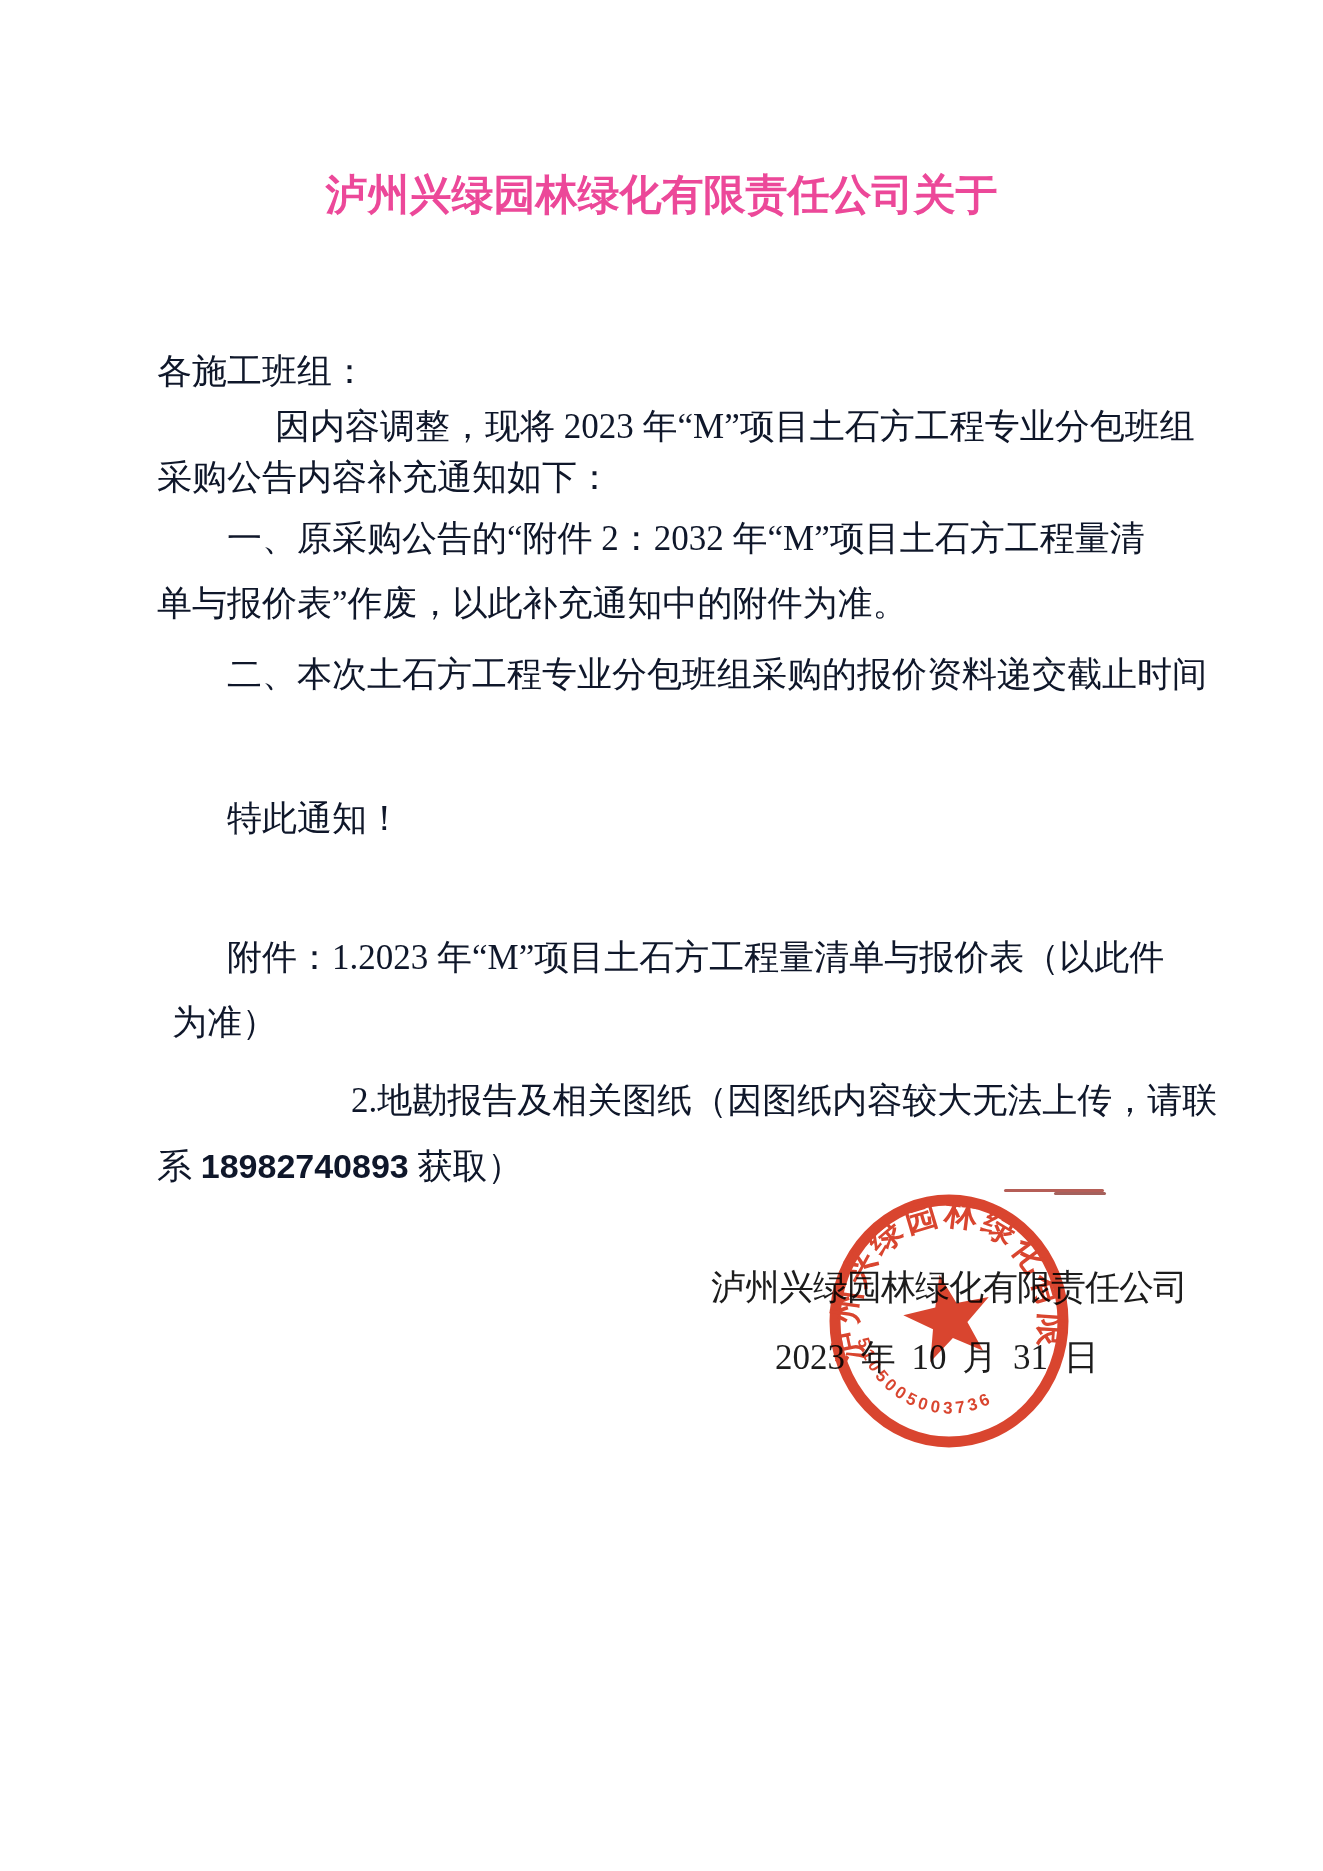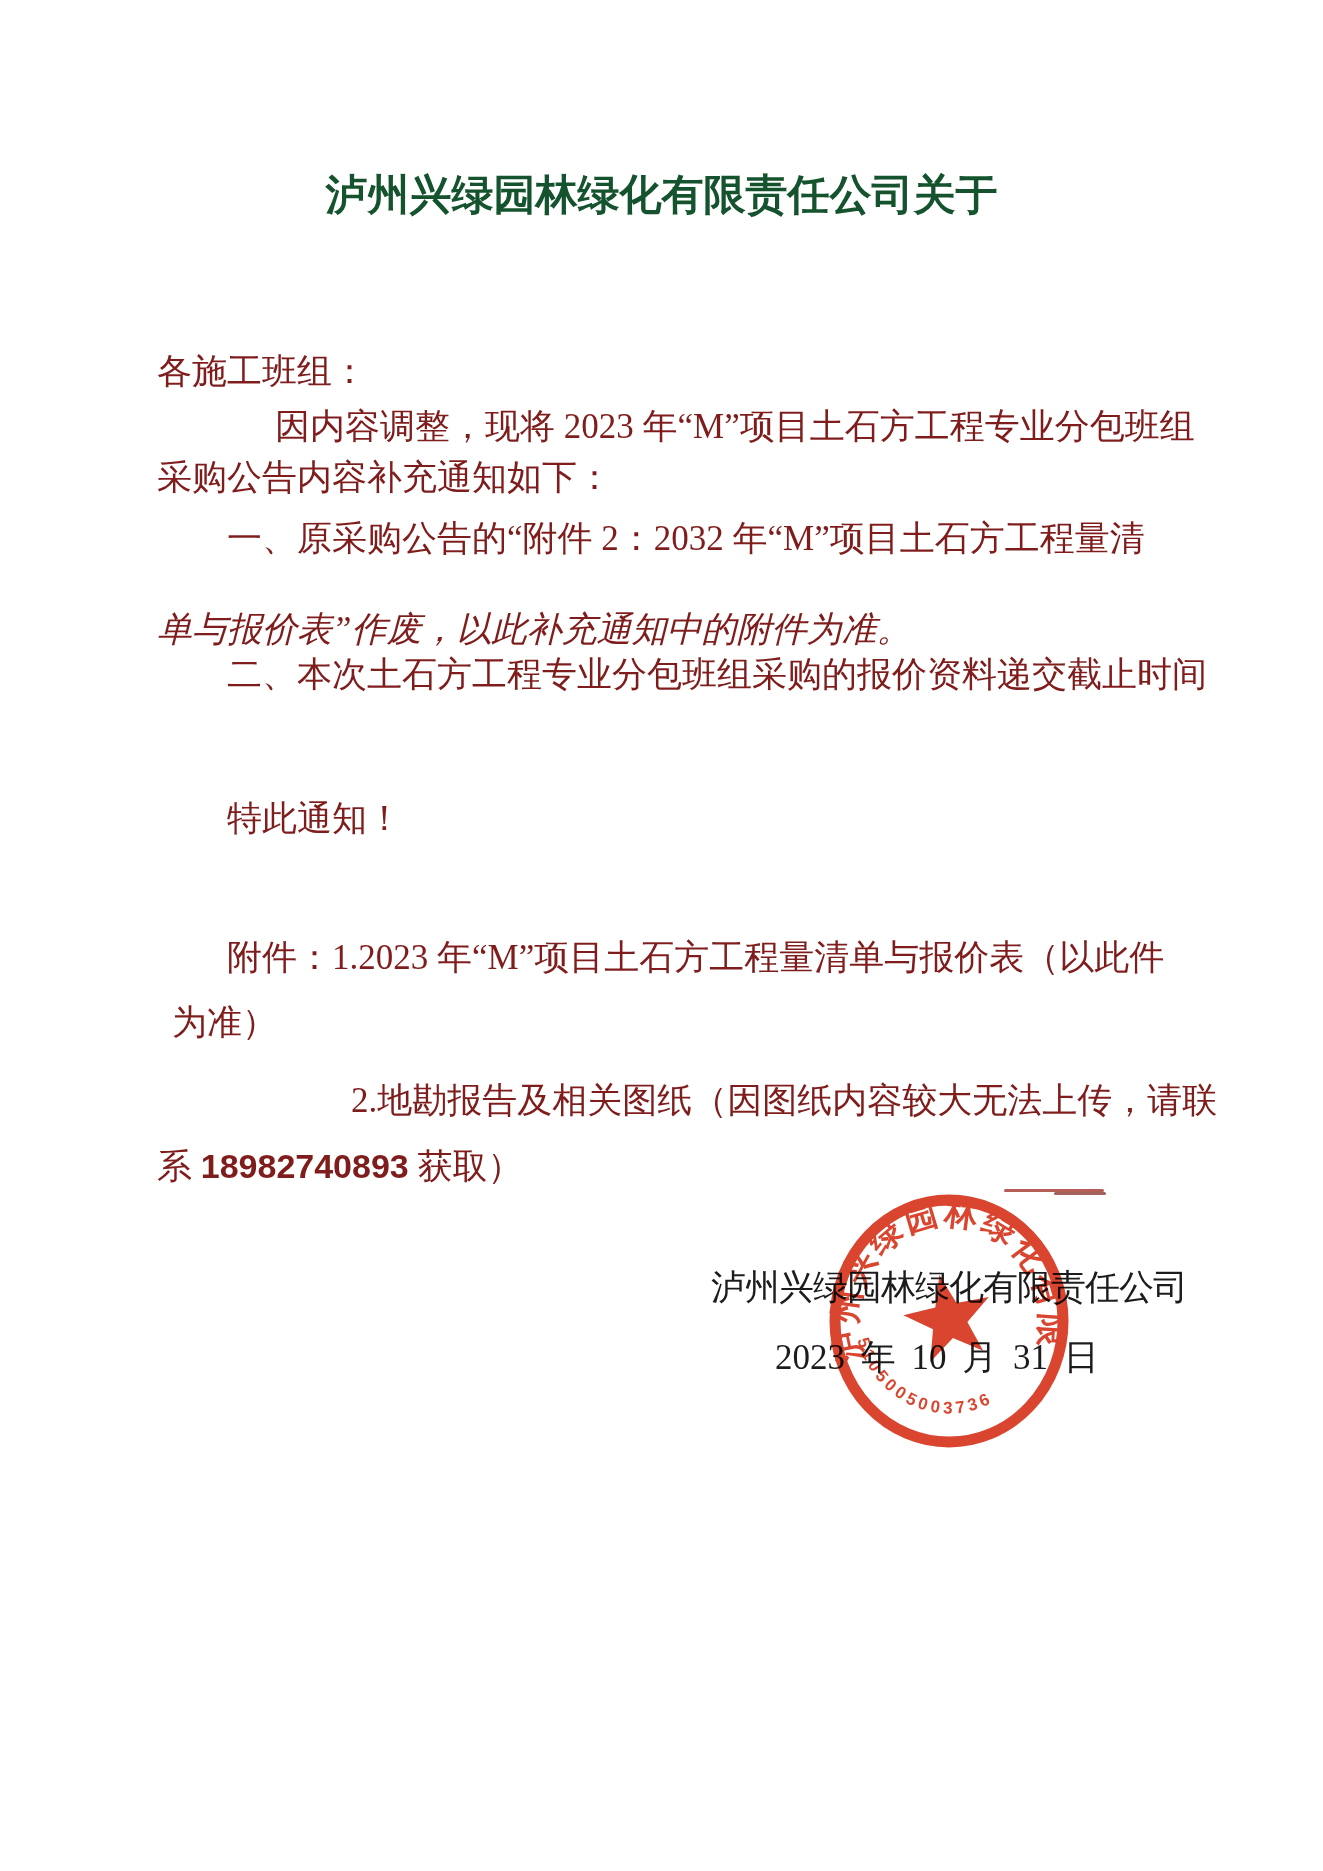--- a/index.html
+++ b/index.html
@@ -10,28 +10,28 @@
     overflow:hidden;
     font-family:"Liberation Serif","DejaVu Serif",serif;
     color:#1c1c1c;
   }
   .title-line{
     position:absolute;left:0;width:1323px;
     text-align:center;
     font-family:"Liberation Sans","DejaVu Sans",sans-serif;
     font-weight:bold;
     font-size:42px;line-height:50px;
-    color:#14532d;
+    color:#ec4899;
     white-space:nowrap;
   }
   .body-line{
     position:absolute;
     font-size:35px;line-height:40px;
     white-space:nowrap;
-    color:#7f1d1d;
+    color:#0f172a;
   }
   .phone{
     font-family:"Liberation Sans","DejaVu Sans",sans-serif;
     font-weight:bold;
     font-size:34px;
   }
   .sig-line{
     position:absolute;
     font-size:35px;line-height:40px;
     white-space:nowrap;
@@ -62,21 +62,21 @@
 <div class="page">
 
   <div class="title-line" style="top:170px;">泸州兴绿园林绿化有限责任公司关于</div>
 
   <div class="body-line" style="left:157px;top:352px;">各施工班组：</div>
 
   <div class="body-line" style="left:227px;top:407px;margin-left:48px;">因内容调整，现将 2023 年“M”项目土石方工程专业分包班组</div>
   <div class="body-line" style="left:157px;top:458px;">采购公告内容补充通知如下：</div>
 
   <div class="body-line" style="left:227px;top:519px;">一、原采购公告的“附件 2：2032 年“M”项目土石方工程量清</div>
-  <div class="body-line" style="left:157px;top:610px;font-style:italic;">单与报价表”作废，以此补充通知中的附件为准。</div>
+  <div class="body-line" style="left:157px;top:584px;">单与报价表”作废，以此补充通知中的附件为准。</div>
 
   <div class="body-line" style="left:227px;top:655px;">二、本次土石方工程专业分包班组采购的报价资料递交截止时间</div>
 
   <div class="body-line" style="left:227px;top:799px;">特此通知！</div>
 
   <div class="body-line" style="left:227px;top:938px;">附件：1.2023 年“M”项目土石方工程量清单与报价表（以此件</div>
   <div class="body-line" style="left:157px;top:1003px;margin-left:15px;">为准）</div>
 
   <div class="body-line" style="left:327px;top:1081px;margin-left:24px;">2.地勘报告及相关图纸（因图纸内容较大无法上传，请联</div>
 

